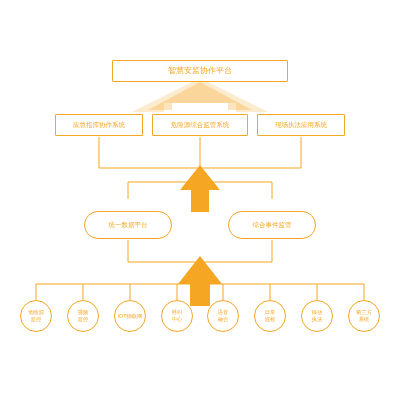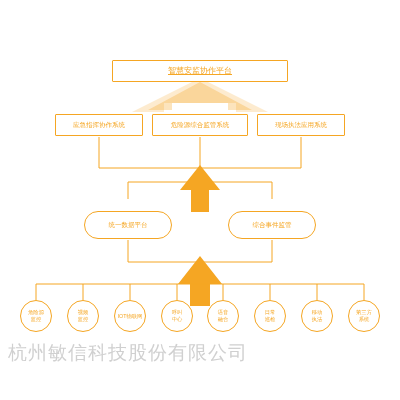--- a/index.html
+++ b/index.html
@@ -99,21 +99,21 @@
     <path d="M36,284 L36,300" stroke="#F5A623" stroke-width="1" fill="none"></path>
     <path d="M83,284 L83,300" stroke="#F5A623" stroke-width="1" fill="none"></path>
     <path d="M130,284 L130,300" stroke="#F5A623" stroke-width="1" fill="none"></path>
     <path d="M177,284 L177,300" stroke="#F5A623" stroke-width="1" fill="none"></path>
     <path d="M223,284 L223,300" stroke="#F5A623" stroke-width="1" fill="none"></path>
     <path d="M270,284 L270,300" stroke="#F5A623" stroke-width="1" fill="none"></path>
     <path d="M317,284 L317,300" stroke="#F5A623" stroke-width="1" fill="none"></path>
     <path d="M364,284 L364,300" stroke="#F5A623" stroke-width="1" fill="none"></path>
   </svg>
 
-  <div class="node title-node" style="left:112px; top:60px; width:176px; height:22px;text-decoration:underline;">
+  <div class="node title-node" style="left:112px; top:60px; width:176px; height:22px;">
     <span>智慧安监协作平台</span>
   </div>
 
   <div class="node row2-node" style="left:55px; top:114px; width:88px; height:22px;">
     <span>应急指挥协作系统</span>
   </div>
   <div class="node row2-node" style="left:152px; top:114px; width:96px; height:22px;">
     <span>危险源综合监管系统</span>
   </div>
   <div class="node row2-node" style="left:257px; top:114px; width:88px; height:22px;">
@@ -169,15 +169,14 @@
       <span>执法</span>
     </div>
   </div>
   <div class="node leaf-node" style="left:348px; top:300px; width:32px; height:32px;">
     <div>
       <span>第三方</span>
       <span>系统</span>
     </div>
   </div>
 
-  <div class="watermark">杭州敏信科技股份有限公司</div>
 
 </div>
 
 </body></html>

